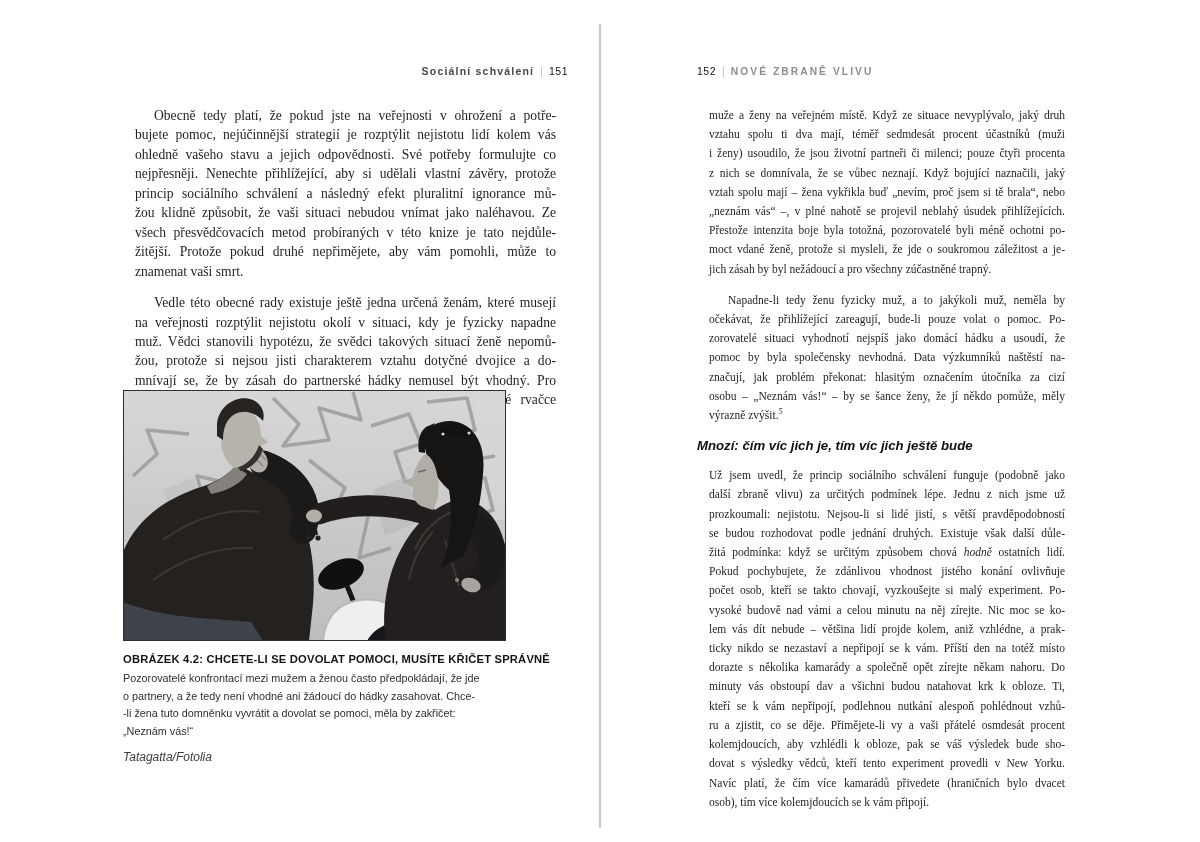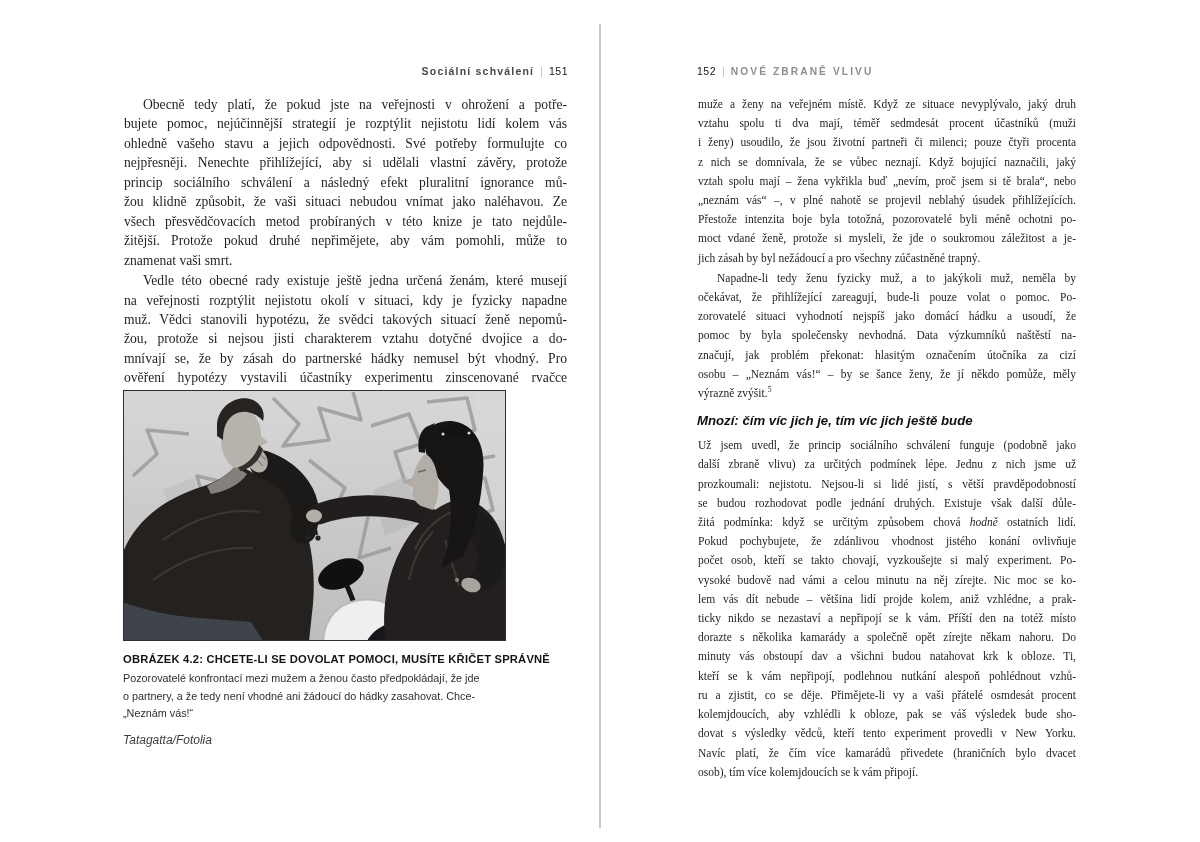--- a/index.html
+++ b/index.html
@@ -14,21 +14,21 @@
   .phead-right{left:697px;width:380px;text-align:left;}
   .phead-title-l{color:#474747;font-weight:700;letter-spacing:1.2px;margin-top:9px;}
   .phead-title-r{color:#8d8d8d;font-weight:700;letter-spacing:2.1px;font-size:10.2px;}
   .phead-sep{color:#bdbdbd;font-weight:400;margin:0 6px;}
   .phead-num{color:#141414;font-weight:400;letter-spacing:.5px;}
 
   
   .bodycol{position:absolute;}
   .body-left{left:123px;top:94px;width:445px;font-size:13.6px;line-height:19.45px;}
   .body-right{left:697px;top:94px;width:380px;font-size:11.5px;line-height:19.2px;}
-  .para{margin:1px;}
+  .para{margin:12px;}
   .tl{text-align:justify;text-align-last:justify;}
   .tl.last{text-align-last:left;}
   .tl.ind{padding-left:19px;}
   .tl i{font-style:italic;}
   .tl sup{font-size:68%;vertical-align:super;line-height:0;}
 
   
   .subhead{margin:9px 0 7px 0;font-family:"Liberation Sans","DejaVu Sans",sans-serif;
            font-style:italic;font-weight:700;font-size:13.2px;line-height:17px;color:#101010;}
 
@@ -156,20 +156,21 @@
 
         <rect x="0.5" y="0.5" width="382" height="250" fill="none" stroke="#2e2e2e"></rect>
       </svg>
     </figure>
 
     <div class="caption">
       <div class="cap-title">OBRÁZEK 4.2: CHCETE-LI SE DOVOLAT POMOCI, MUSÍTE KŘIČET SPRÁVNĚ</div>
       <div class="cap-body">
           <div class="cap-line">Pozorovatelé konfrontací mezi mužem a ženou často předpokládají, že jde</div>
           <div class="cap-line">o partnery, a že tedy není vhodné ani žádoucí do hádky zasahovat. Chce-</div>
+          <div class="cap-line">-li žena tuto domněnku vyvrátit a dovolat se pomoci, měla by zakřičet:</div>
           <div class="cap-line">„Neznám vás!“</div>
         </div>
       <div class="cap-credit">Tatagatta/Fotolia</div>
     </div>
   </section>
 
   <section>
     <header class="phead phead-right">
       <span class="phead-num">152</span><span class="phead-sep">|</span><span class="phead-title-r">NOVÉ ZBRANĚ VLIVU</span>
     </header>

